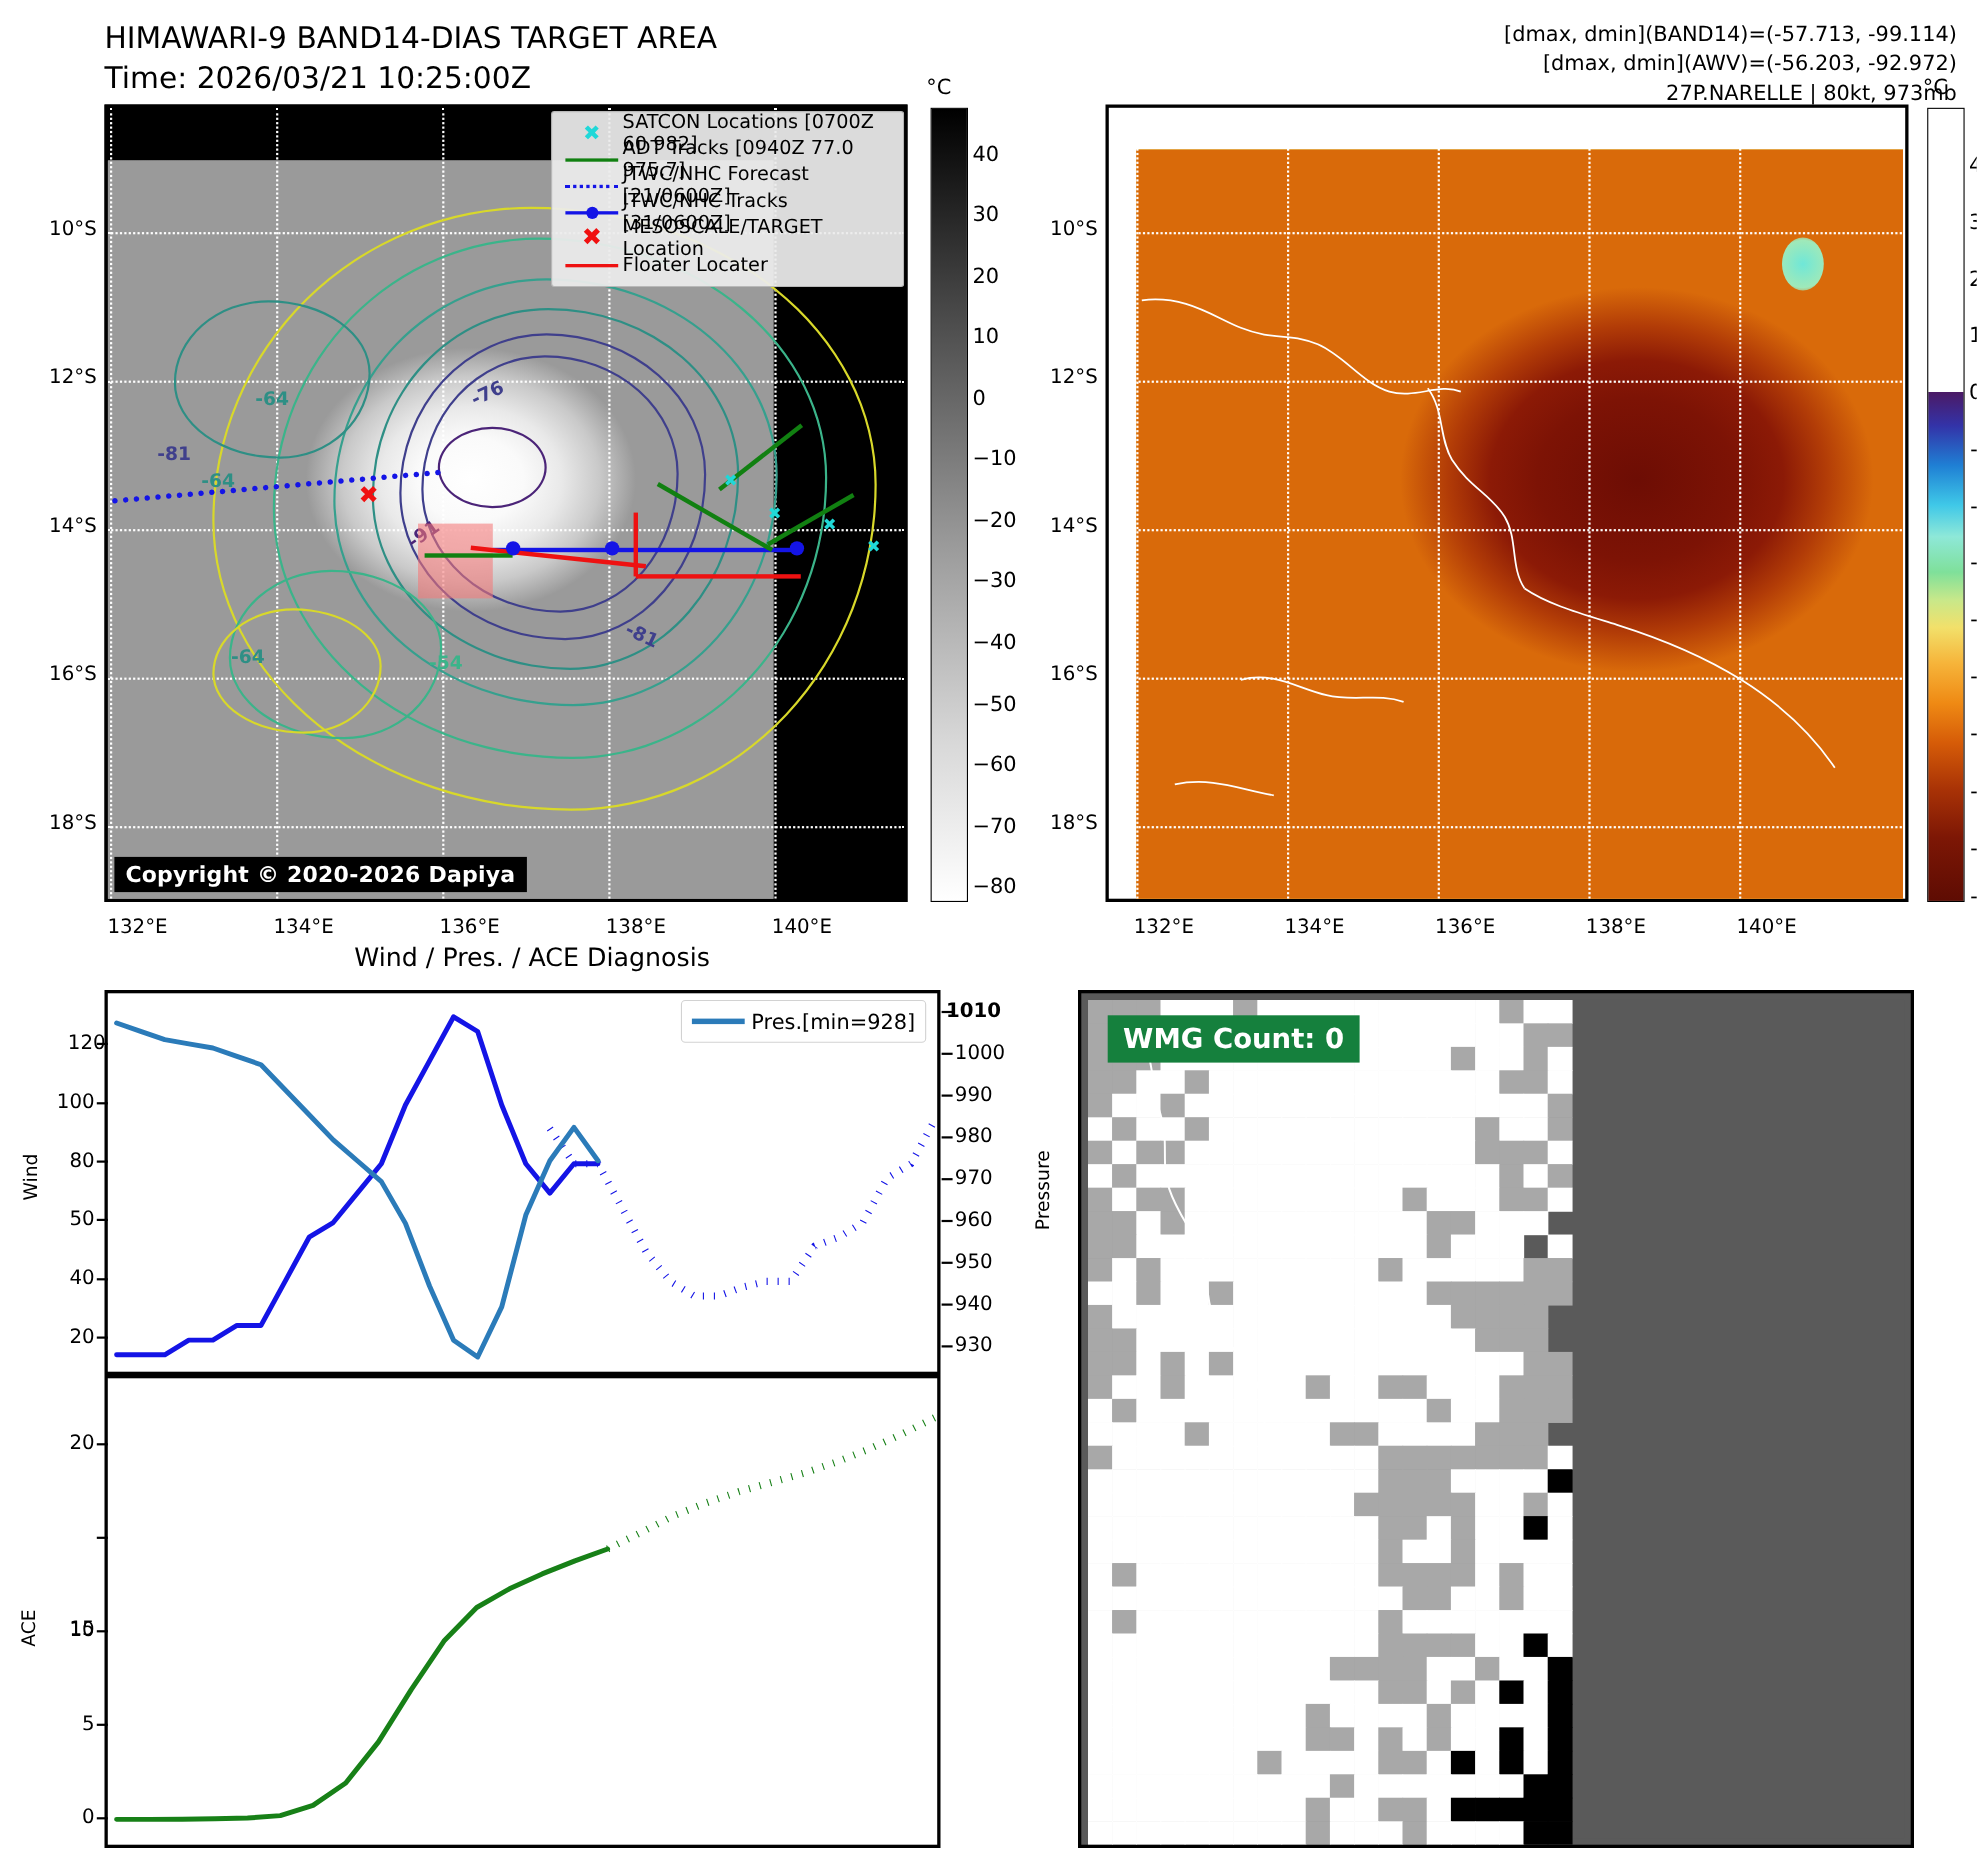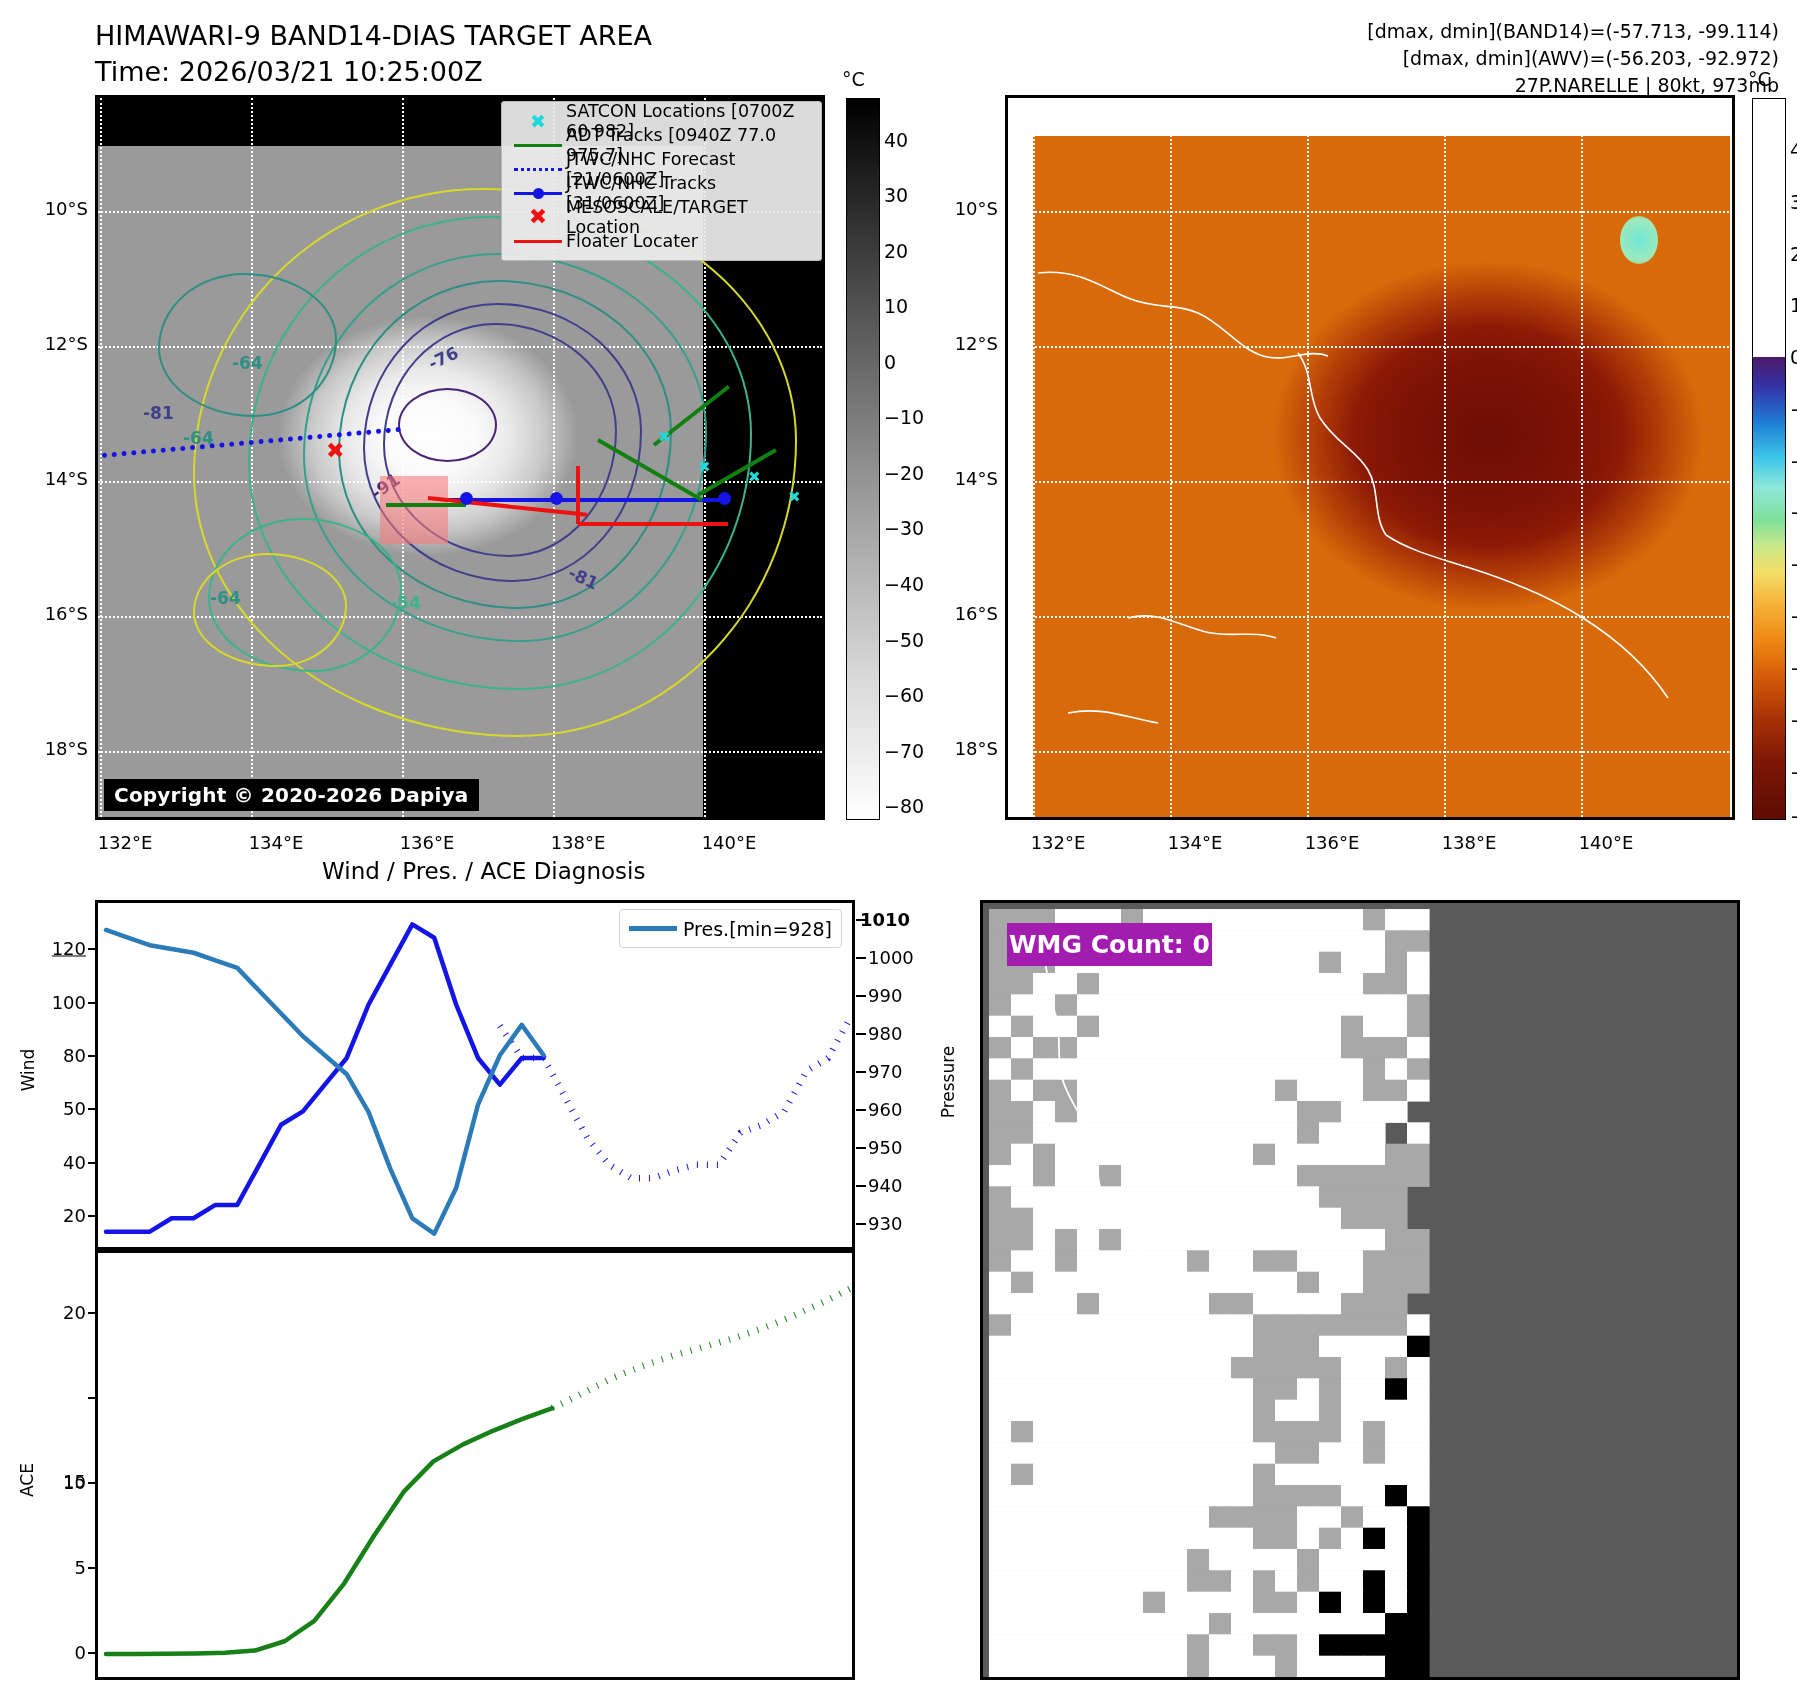--- a/index.html
+++ b/index.html
@@ -90,22 +90,22 @@
   .lgbox{position:absolute;background:rgba(255,255,255,.88);border:1.5px solid #d2d2d2;
      border-radius:4px;padding:5px 9px;}
   .lgbox .row{display:flex;align-items:center;height:27px;font-size:19px;white-space:nowrap;}
   .lgbox .key{width:54px;flex:0 0 54px;display:flex;align-items:center;}
   .s-line{width:48px;height:5px;}
   .s-dot{width:48px;height:0;border-top:6px dotted;}
 
   
   #wmgPanel{left:980px;top:900px;width:760px;height:780px;background:#5a5a5a;}
   #wmgPanel .inner{position:absolute;left:6px;top:6px;right:6px;bottom:6px;background:#5a5a5a;}
-  #wmgBadge{position:absolute;left:24px;top:20px;background:#a21caf;color:#fff;font-size:25px;
-     font-weight:700;padding:7px 2px;border-radius:0;}
+  #wmgBadge{position:absolute;left:24px;top:20px;background:#15803d;color:#fff;font-size:25px;
+     font-weight:700;padding:7px 14px;border-radius:0;}
   .coastline{position:absolute;stroke:#fff;fill:none;stroke-width:1.6;}
 
   .axlabel{position:absolute;font-size:18px;transform:translateX(-50%);white-space:nowrap;margin-left:28px;}
   .latlabel{position:absolute;font-size:18px;transform:translateY(-50%);text-align:right;white-space:nowrap;}
 </style>
 </head>
 <body>
 
 <div class="abs" id="title"><span>HIMAWARI-9 BAND14-DIAS TARGET AREA</span>
 <span>Time: 2026/03/21 10:25:00Z</span></div>
@@ -332,21 +332,21 @@
     <div class="ytick abs" style="left: 30px; top: 1215.28px; width: 56px;">20</div>
     <div class="tickmark abs" style="left: 88px; top: 1215.28px;"></div>
     <div class="ytick abs" style="left: 30px; top: 1161.84px; width: 56px;">40</div>
     <div class="tickmark abs" style="left: 88px; top: 1161.84px;"></div>
     <div class="ytick abs" style="left: 30px; top: 1108.4px; width: 56px;">50</div>
     <div class="tickmark abs" style="left: 88px; top: 1108.4px;"></div>
     <div class="ytick abs" style="left: 30px; top: 1054.96px; width: 56px;">80</div>
     <div class="tickmark abs" style="left: 88px; top: 1054.96px;"></div>
     <div class="ytick abs" style="left: 30px; top: 1001.52px; width: 56px;">100</div>
     <div class="tickmark abs" style="left: 88px; top: 1001.52px;"></div>
-    <div class="ytick abs" style="left: 30px; top: 948.08px; width: 56px; text-decoration: underline;">120</div>
+    <div class="ytick abs" style="left: 40px; top: 948.08px; width: 56px;">120</div>
     <div class="tickmark abs" style="left: 88px; top: 948.08px;"></div>
   </div>
 <div id="windTicksR">
     <div class="ytick abs" style="left: 868px; top: 1223.02px; width: 62px; text-align: left;">930</div>
     <div class="tickmark abs" style="left: 856px; top: 1223.02px;"></div>
     <div class="ytick abs" style="left: 868px; top: 1185.07px; width: 62px; text-align: left;">940</div>
     <div class="tickmark abs" style="left: 856px; top: 1185.07px;"></div>
     <div class="ytick abs" style="left: 868px; top: 1147.11px; width: 62px; text-align: left;">950</div>
     <div class="tickmark abs" style="left: 856px; top: 1147.11px;"></div>
     <div class="ytick abs" style="left: 868px; top: 1109.16px; width: 62px; text-align: left;">960</div>

